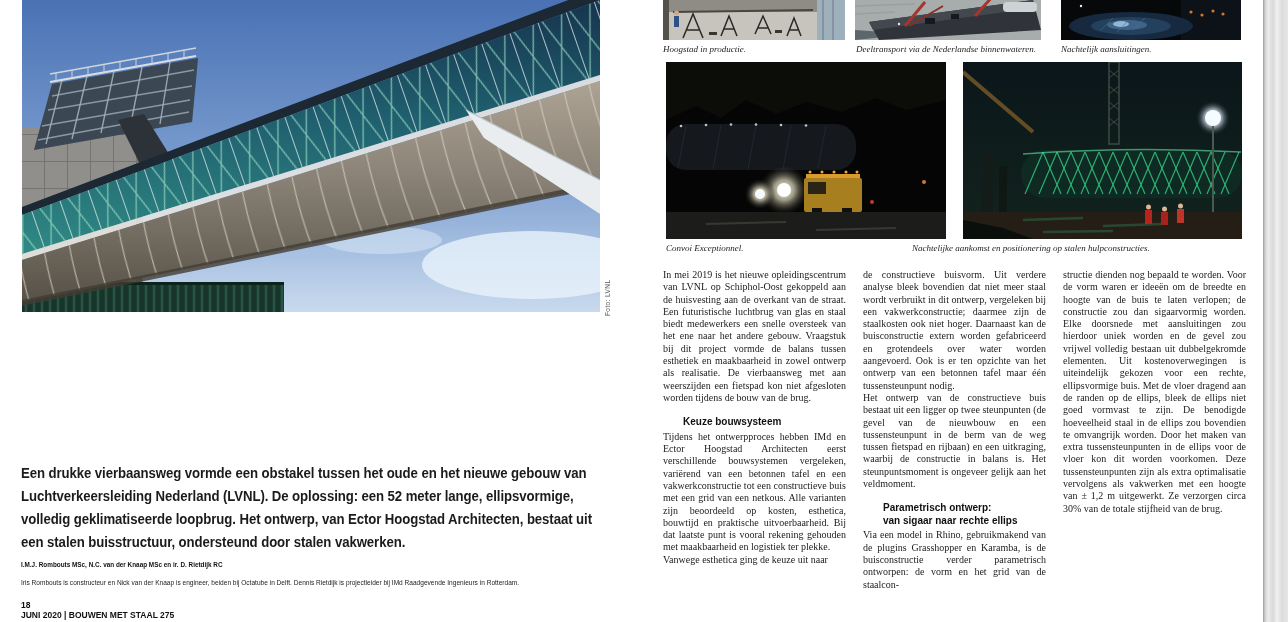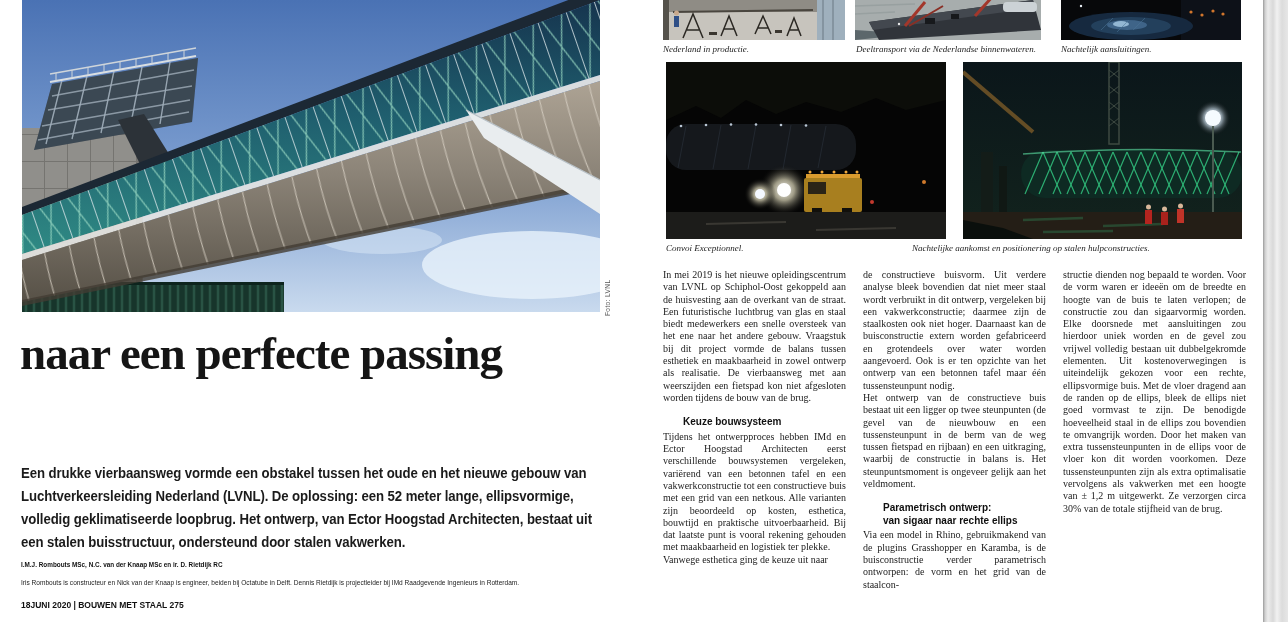--- a/index.html
+++ b/index.html
@@ -13,21 +13,21 @@
   .credit{left:604px;top:258px;height:58px;writing-mode:vertical-rl;transform:rotate(180deg);
           font-size:6.5px;color:#555;letter-spacing:.4px;}
   .headline{left:20px;top:327px;width:600px;font-family:"Liberation Serif",serif;font-weight:700;
             font-size:47px;line-height:52px;color:#151515;letter-spacing:-1px;}
   .intro{left:21px;top:461px;width:660px;font-weight:700;font-size:15px;line-height:23px;color:#1b1b1b;
          transform:scaleX(.88);transform-origin:0 0;letter-spacing:-.1px;}
   .authors{left:21px;top:560px;width:290px;font-weight:700;font-size:7.5px;color:#111;
            transform:scaleX(.85);transform-origin:0 0;white-space:nowrap;}
   .note{left:21px;top:578px;width:680px;font-size:8px;color:#222;
         transform:scaleX(.82);transform-origin:0 0;white-space:nowrap;}
-  .pfoot{top:600px;display:flex;justify-content:flex-start;font-weight:700;font-size:8.5px;color:#111;}
+  .pfoot{top:600px;display:flex;justify-content:flex-start;font-weight:700;font-size:8.5px;color:#111;flex-direction:column;}
   .pfoot-l{left:21px;width:578px;}
   .pfoot-r{left:666px;width:577px;}
 
   
   .cap{font-family:"Liberation Serif",serif;font-style:italic;font-size:9px;color:#1d1d1d;white-space:nowrap;}
   .col{width:183px;height:330px;overflow:hidden;font-family:"Liberation Serif",serif;
        font-size:10px;line-height:12.3px;color:#1b1b1b;text-align:justify;hyphens:none;}
   .col p{margin:0;}
   .col h3{font-family:"Liberation Sans",sans-serif;font-weight:700;font-size:10px;line-height:12.5px;
           margin:12px 0 2px 0;color:#101010;text-align:left;padding-left:20px;}
@@ -118,21 +118,20 @@
     <polygon points="0,260 578,81 578,186 0,302" fill="url(#hRibs)"></polygon>
     <polygon points="0,300 578,182 578,188 0,306" fill="#423c33" opacity=".8"></polygon>
 
     <polygon points="444,110 578,180 578,214 462,138" fill="#e9edef"></polygon>
     <path d="M444,110 L578,180" stroke="#b9c2c8" stroke-width="1.2"></path>
   </svg>
 
   <div class="abs credit">Foto: LVNL</div>
 
   <div class="abs headline">
-    <div>naar een perfecte passing</div>
   </div>
 
   <div class="abs intro">Een drukke vierbaansweg vormde een obstakel tussen het oude en het nieuwe gebouw van Luchtverkeersleiding Nederland (LVNL). De oplossing: een 52 meter lange, ellipsvormige, volledig geklimatiseerde loopbrug. Het ontwerp, van Ector Hoogstad Architecten, bestaat uit een stalen buisstructuur, ondersteund door stalen vakwerken.</div>
   <div class="abs authors">I.M.J. Rombouts MSc, N.C. van der Knaap MSc en ir. D. Rietdijk RC</div>
   <div class="abs note">Iris Rombouts is constructeur en Nick van der Knaap is engineer, beiden bij Octatube in Delft. Dennis Rietdijk is projectleider bij IMd Raadgevende Ingenieurs in Rotterdam.</div>
 
   <div class="abs pfoot pfoot-l">
     <span>18</span>
     <span>JUNI 2020 | BOUWEN MET STAAL 275</span>
   </div>
@@ -181,21 +180,21 @@
     <path d="M40,30 L52,18 M56,32 L68,20 M72,30 L84,18" stroke="#4a7396" stroke-width="1" opacity=".55"></path>
     <g fill="#d2762c">
       <circle cx="130" cy="12" r="1.6"></circle>
         <circle cx="141" cy="15" r="1.6"></circle>
         <circle cx="152" cy="11" r="1.6"></circle>
         <circle cx="162" cy="14" r="1.6"></circle>
     </g>
     <circle cx="20" cy="6" r="1.2" fill="#e8eef4"></circle>
   </svg>
 
-  <div class="abs cap cap-a">Nederland in productie.</div>
+  <div class="abs cap cap-a">Hoogstad in productie.</div>
   <div class="abs cap cap-b">Deeltransport via de Nederlandse binnenwateren.</div>
   <div class="abs cap cap-c">Nachtelijk aansluitingen.</div>
 
   <svg class="abs ph-d" viewBox="0 0 280 177" preserveAspectRatio="none">
     <defs>
       <radialGradient id="dGlow">
           <stop offset="0" stop-color="#ffffff"></stop>
           <stop offset=".4" stop-color="#efe9c9" stop-opacity=".65"></stop>
           <stop offset="1" stop-color="#000000" stop-opacity="0"></stop>
         </radialGradient>

